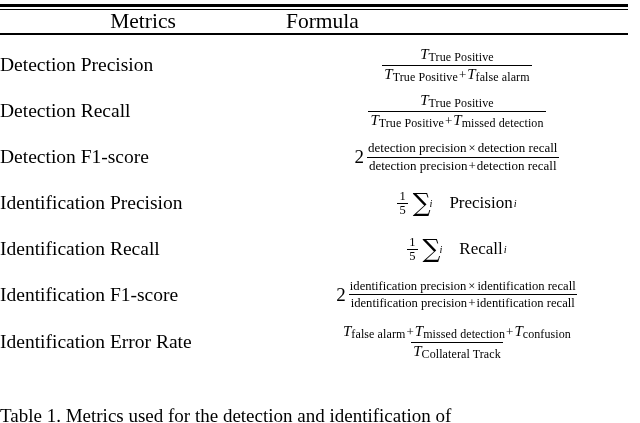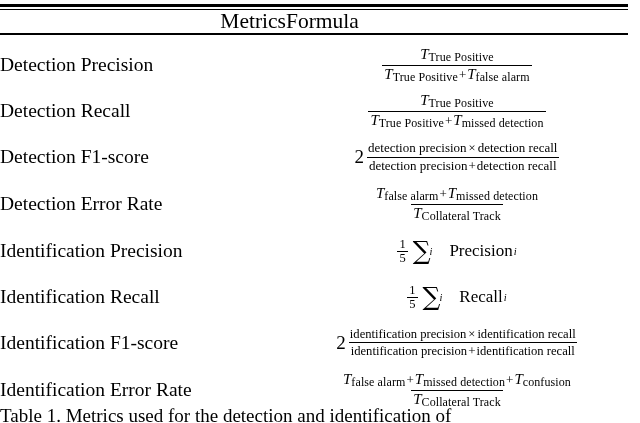--- a/index.html
+++ b/index.html
@@ -23,21 +23,21 @@
   table.metrics{
     position:absolute;top:10px;left:0;width:628px;
     border-collapse:collapse;table-layout:fixed;
   }
   table.metrics col.c1{width:286px;}
   table.metrics col.c2{width:342px;}
   table.metrics th,table.metrics td{
     padding:0;vertical-align:middle;border:0;
   }
   th.h-metrics{
-    text-align:right;padding-left:26px;
+    text-align:center;padding-left:26px;
     font-weight:normal;font-size:21.5px;line-height:23px;
     height:23px;
   }
   th.h-formula{
     text-align:left;font-weight:normal;
     font-size:21.5px;line-height:23px;height:23px;
   }
   td.label{
     text-align:left;padding-left:26px;
     font-size:19.5px;line-height:22px;
@@ -139,31 +139,20 @@
           <span class="mrow">
             <span class="coef">2</span>
             <span class="frac">
               <span class="num"><span class="word">detection precision</span><span class="times">×</span><span class="word">detection recall</span></span>
               <span class="den"><span class="word">detection precision</span><span class="plus">+</span><span class="word">detection recall</span></span>
             </span>
           </span>
         </td>
       </tr>
 
-      <tr class="row-tall">
-        <td class="label">Detection Error Rate</td>
-        <td class="formula">
-          <span class="mrow">
-            <span class="frac">
-              <span class="num"><span class="T">T</span><span class="sub">false alarm</span><span class="plus">+</span><span class="T">T</span><span class="sub">missed detection</span></span>
-              <span class="den"><span class="T">T</span><span class="sub">Collateral Track</span></span>
-            </span>
-          </span>
-        </td>
-      </tr>
 
       <tr class="row">
         <td class="label">Identification Precision</td>
         <td class="formula">
           <span class="mrow">
             <span class="smallfrac">
               <span class="num">1</span>
               <span class="den">5</span>
             </span>
             <span class="sigma">∑</span>

